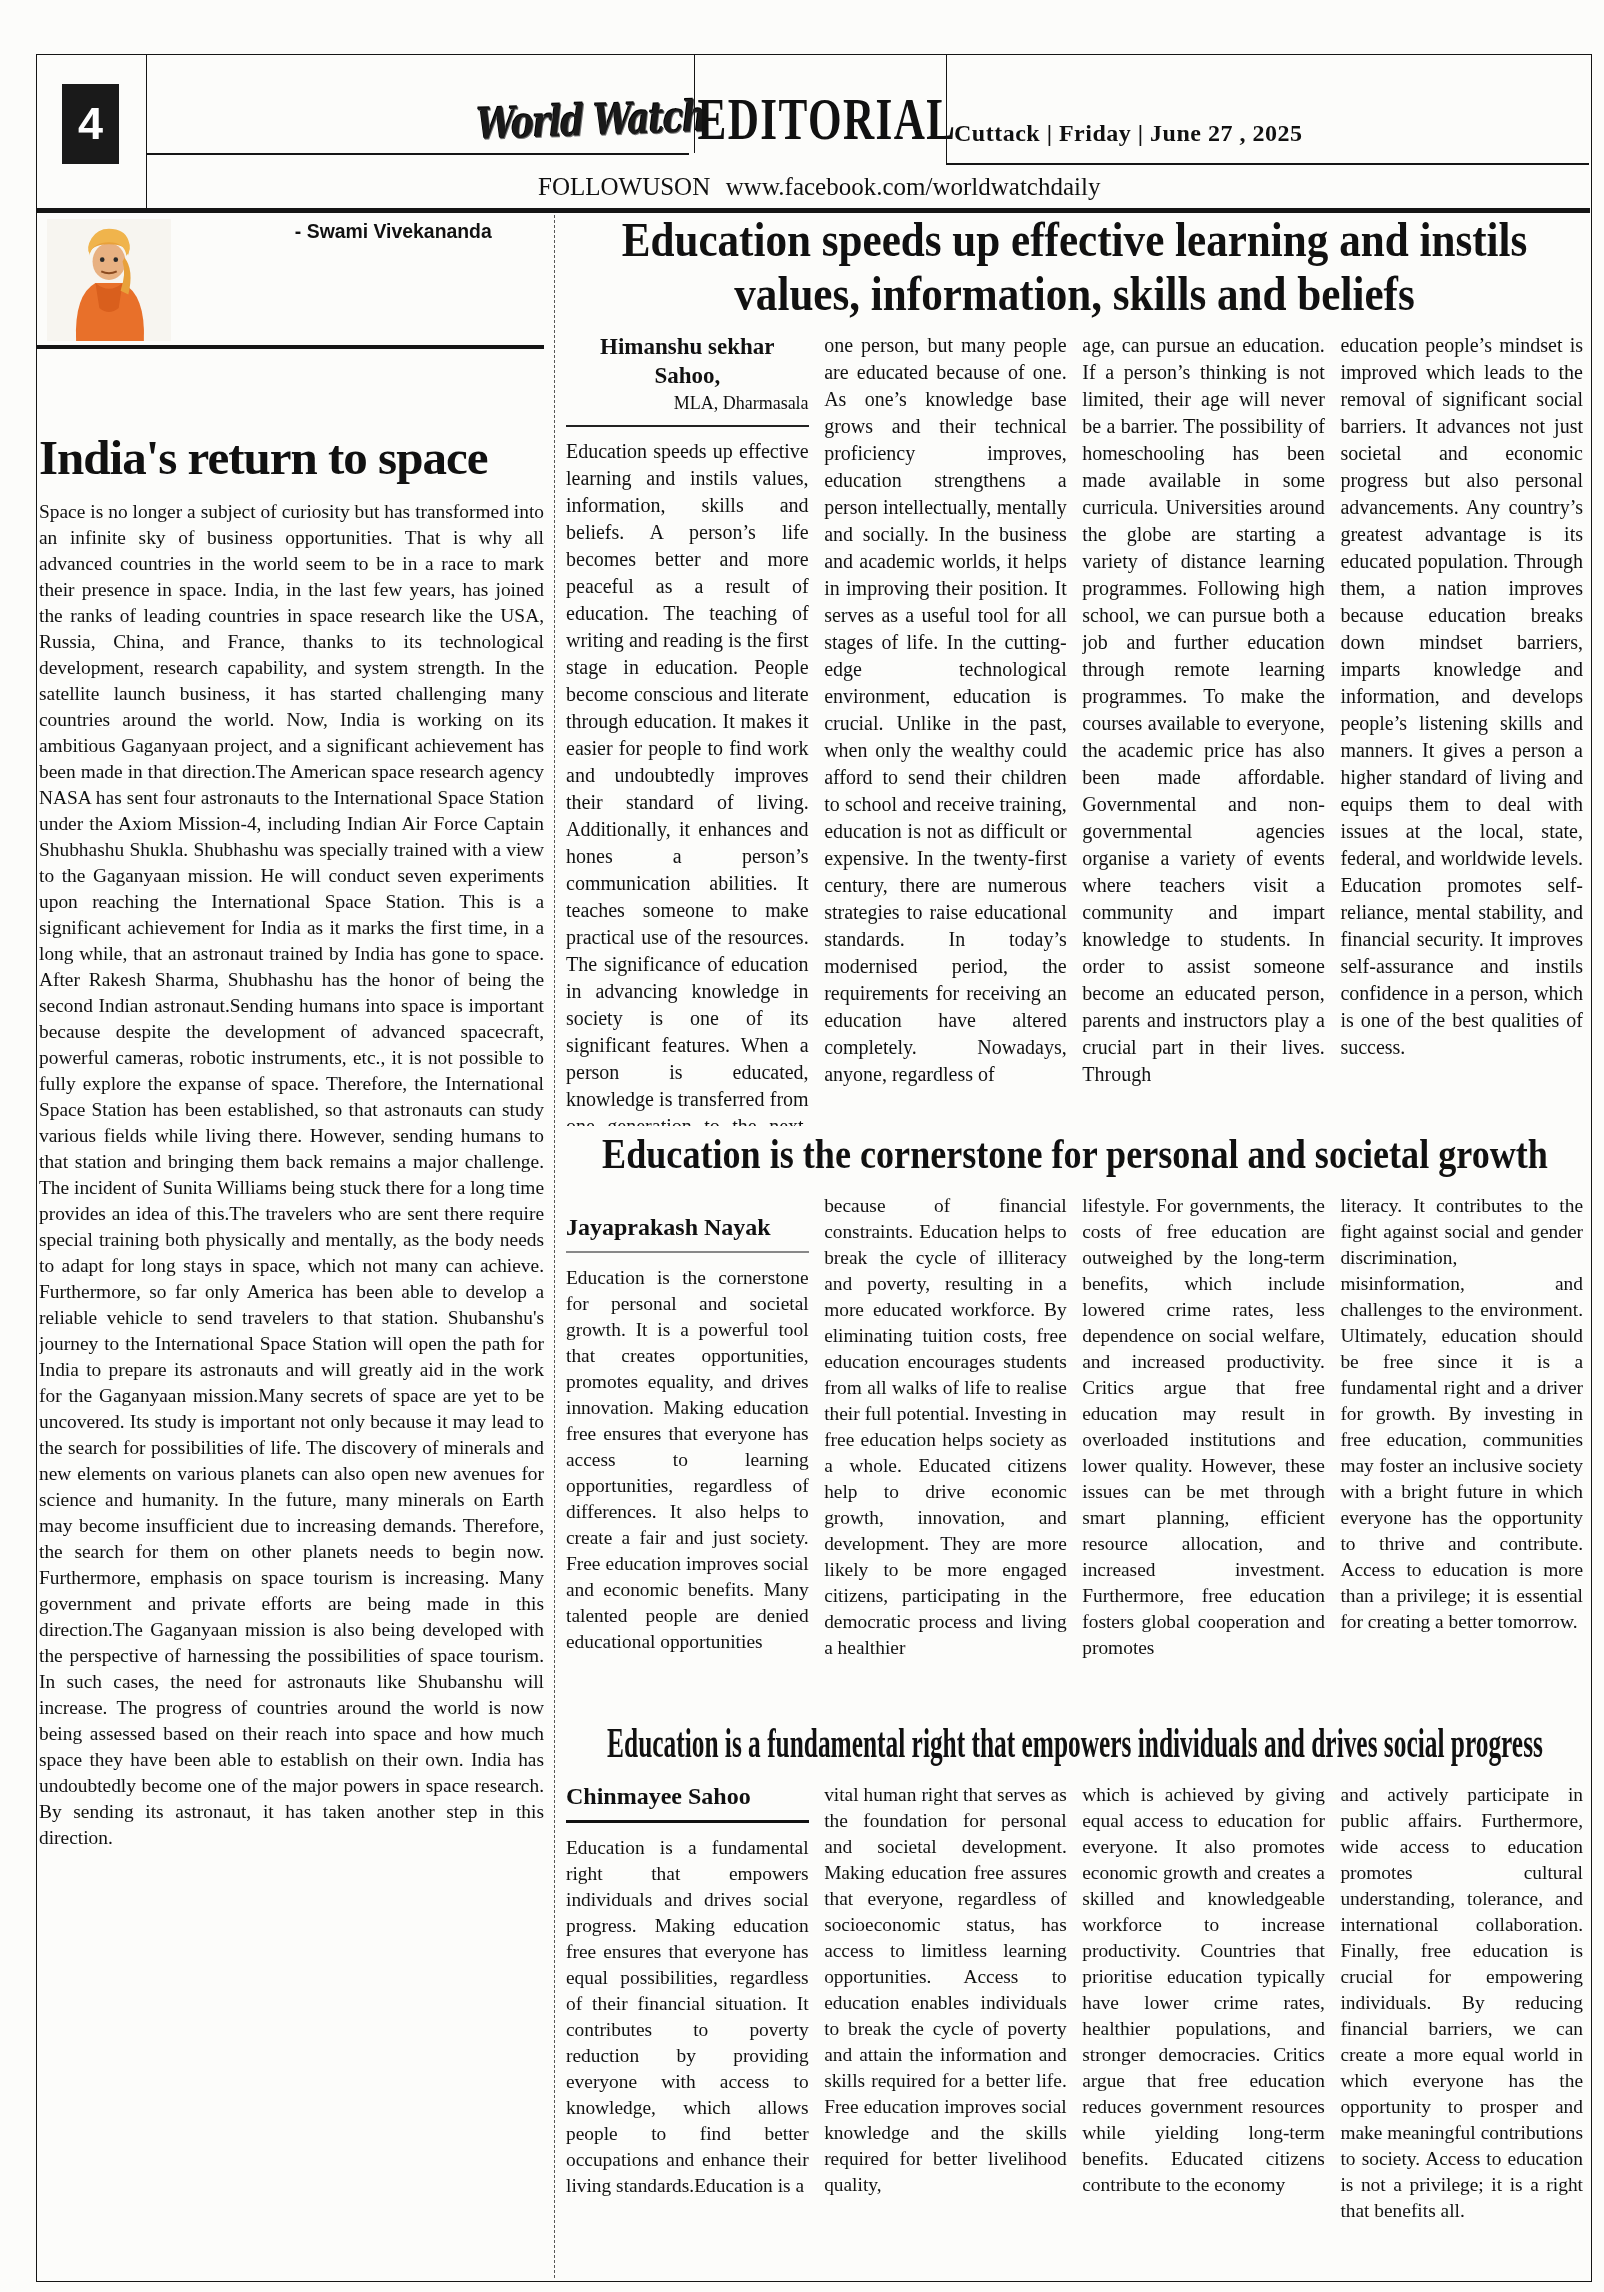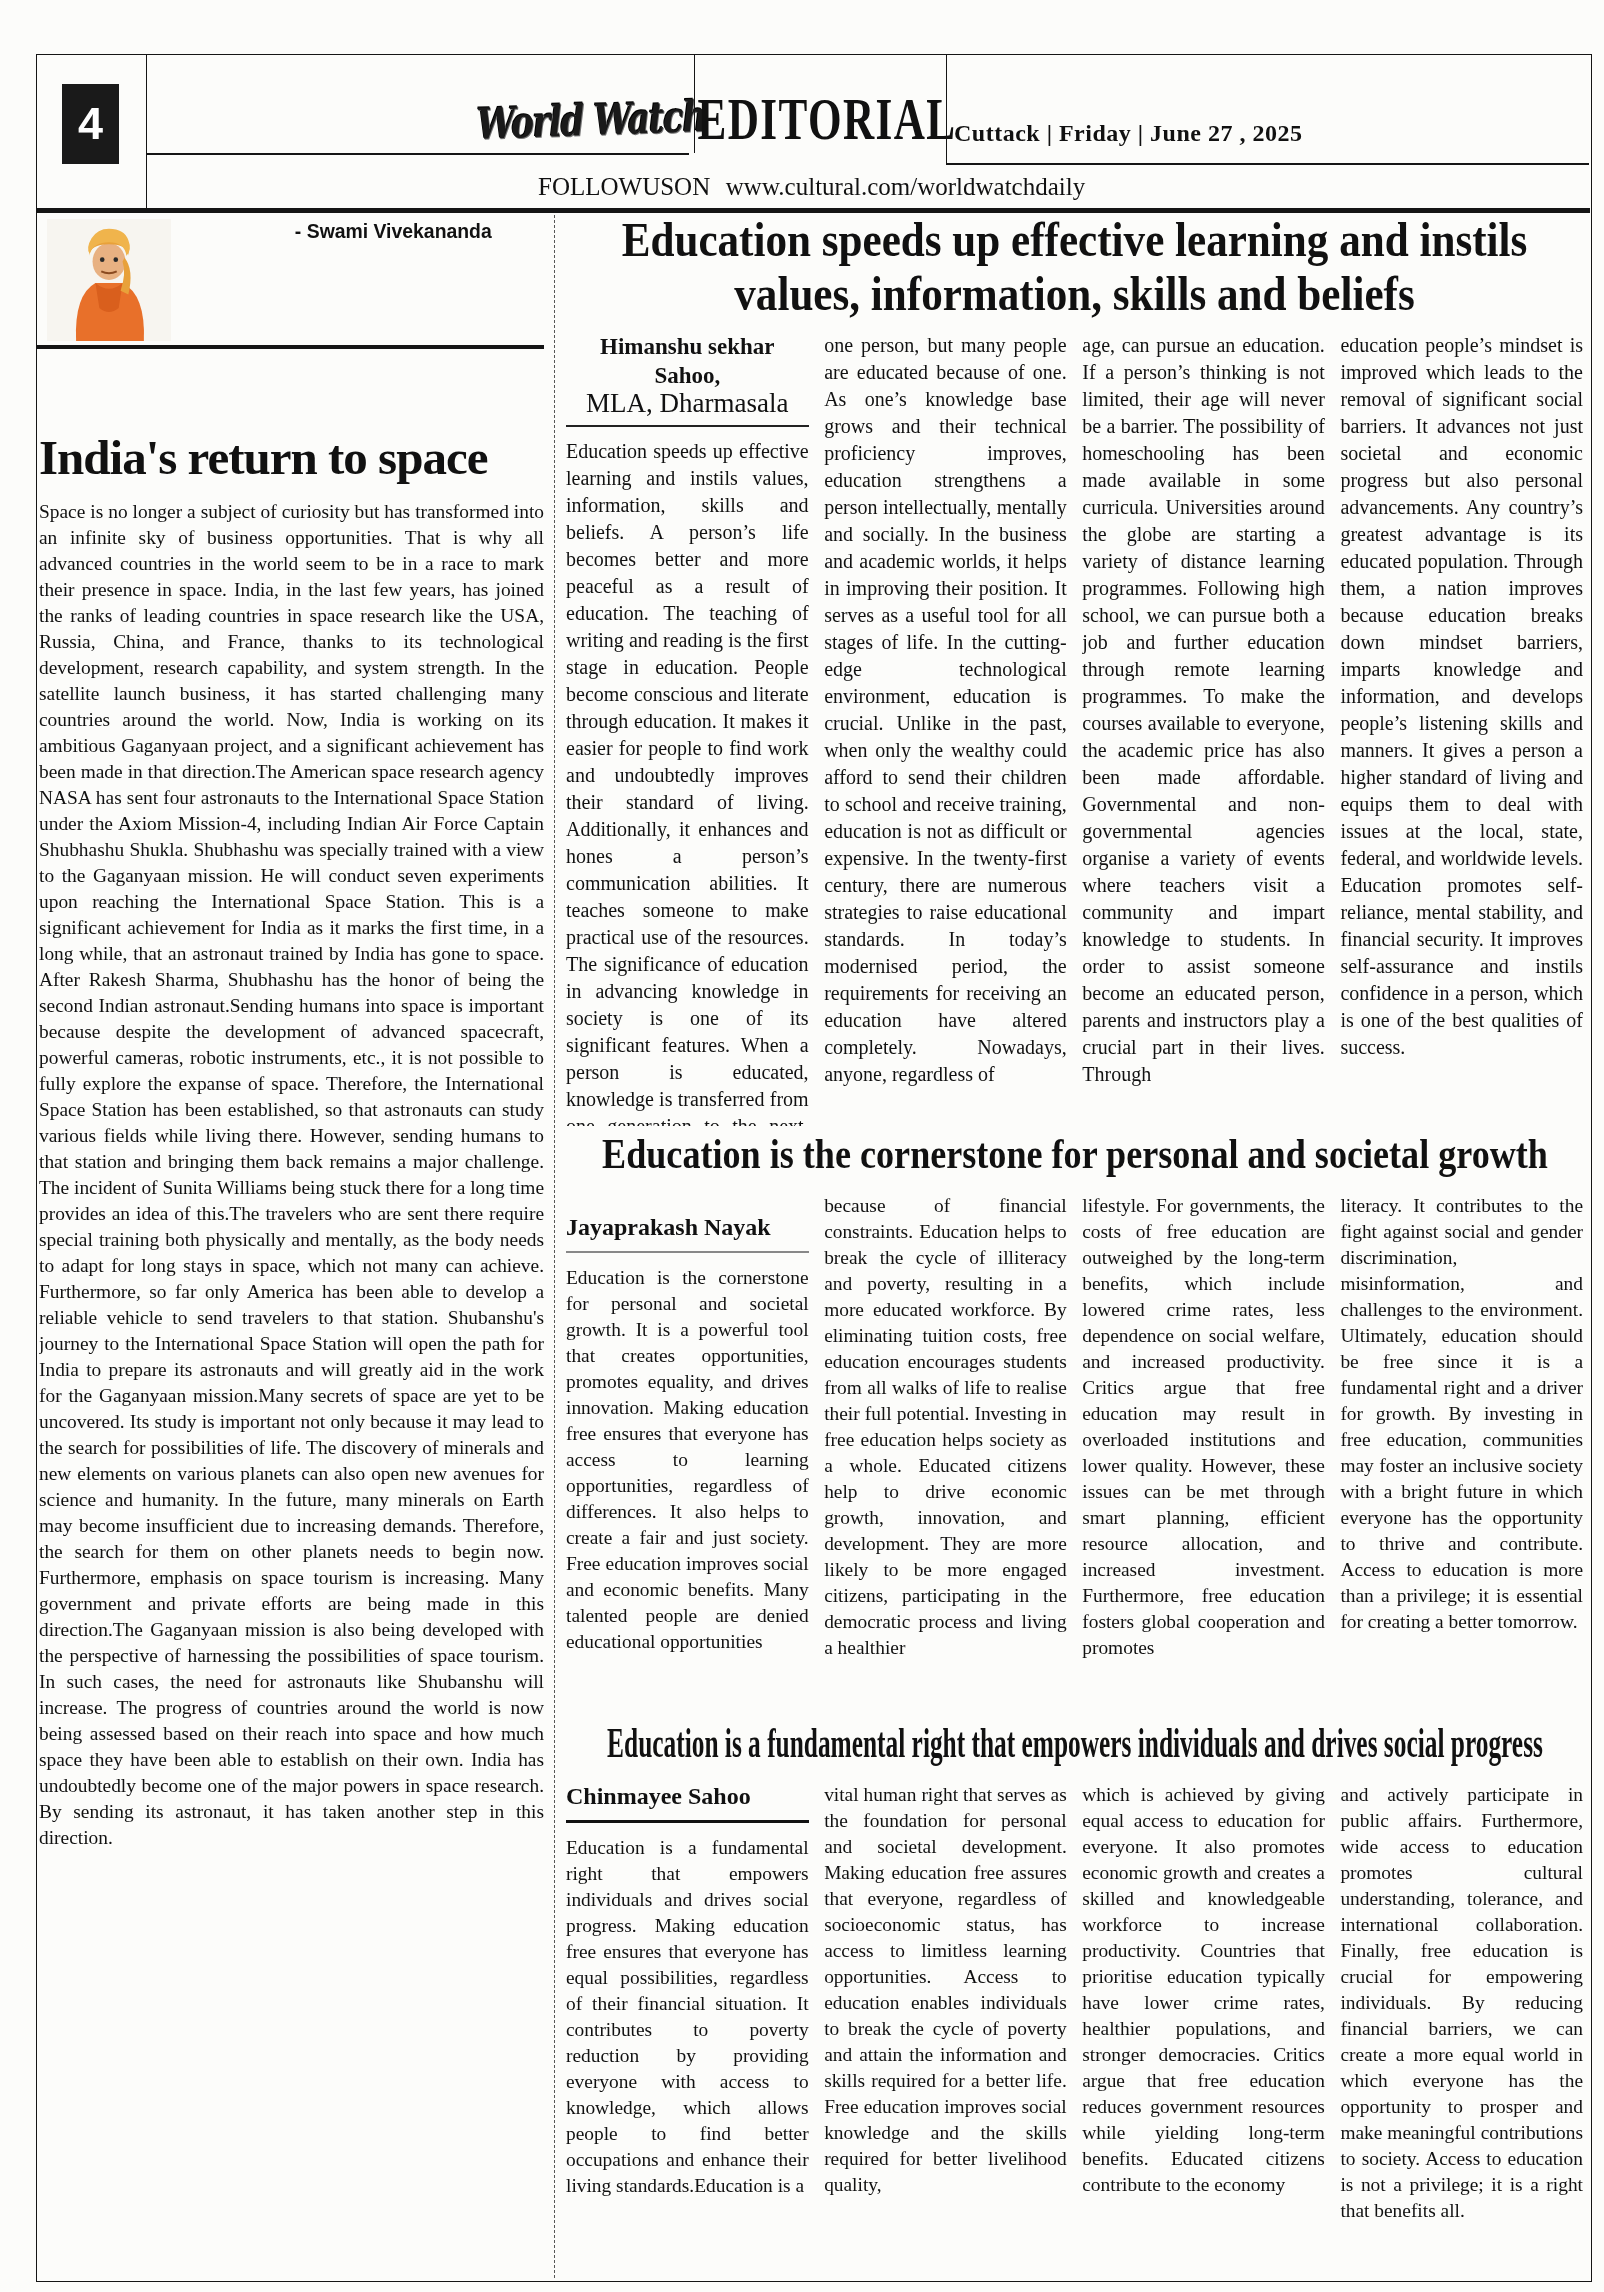--- a/index.html
+++ b/index.html
@@ -63,21 +63,21 @@
   .art3 .one-line-inner{transform:translateX(-50%) scaleX(.59);}
 
   .cols{display:flex;gap:15.5px;margin-top:5.8px;}
   .col{flex:1 1 0;text-align:justify;overflow:hidden;}
   .art1 .col{font-size:20px;line-height:27px;height:794px;}
   .art2 .col{font-size:19.4px;line-height:26px;height:520px;}
   .art3 .col{font-size:19.4px;line-height:26px;height:508px;}
 
   .byline1{ text-align:center;border-bottom:2.9px solid #222;padding-bottom:7.8px;margin-bottom:11.6px;}
   .byline1 .name{font-weight:bold;font-size:23px;line-height:29px;}
-  .byline1 .title{font-size:27px;line-height:27px;}
+  .byline1 .title{font-size:18px;line-height:27px;text-align:right;}
   .byline-left{font-weight:bold;font-size:24px;line-height:29px;padding-bottom:9.7px;margin-bottom:11.6px;}
   .art2 .byline-left{border-bottom:2.9px solid #888;margin-top:20px;}
   .art3 .byline-left{border-bottom:3.9px solid #111;}
 </style>
 </head>
 <body>
 
 <div class="page">
 
   <div class="page-frame"></div>
@@ -100,21 +100,21 @@
 
   <div class="vline" style="left:946px;top:55px;height:110px;"></div>
   <div class="dateline">Cuttack | Friday | June 27 , 2025</div>
   <div class="hline" style="left:946px;top:163px;width:643px;"></div>
 
   <div class="follow-row">
     <span>FOLLOWUSON</span>
     <span class="fb-badge">
         <span>f</span>
       </span>
-    <span>www.cultural.com/worldwatchdaily</span>
+    <span>www.facebook.com/worldwatchdaily</span>
   </div>
 
   <div class="thick-rule"></div>
 
   <div class="quote-block">
     <svg class="swami-img" viewBox="0 0 128 126">
       <rect x="0" y="0" width="128" height="126" fill="#f7f5f0"></rect>
       <path d="M30 126 Q28 78 50 66 L78 66 Q102 78 100 126 Z" fill="#e8702a"></path>
       <path d="M50 66 Q64 78 78 66 L74 92 Q64 100 54 92 Z" fill="#d95f1d"></path>
       <ellipse cx="64" cy="44" rx="17" ry="19" fill="#e8b182"></ellipse>

